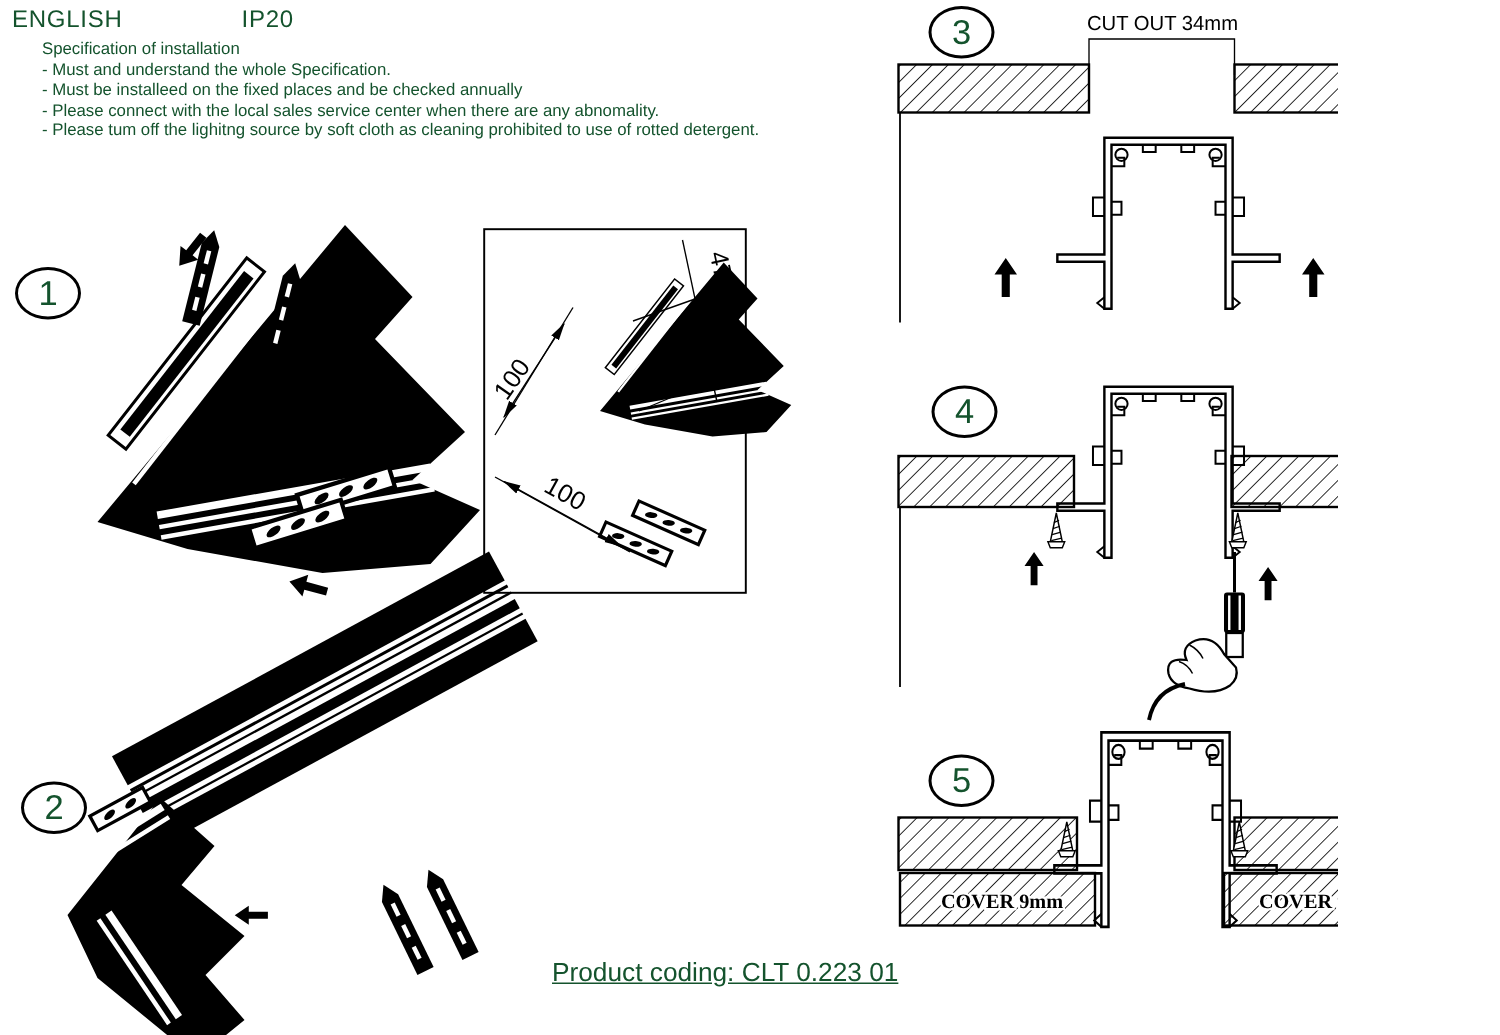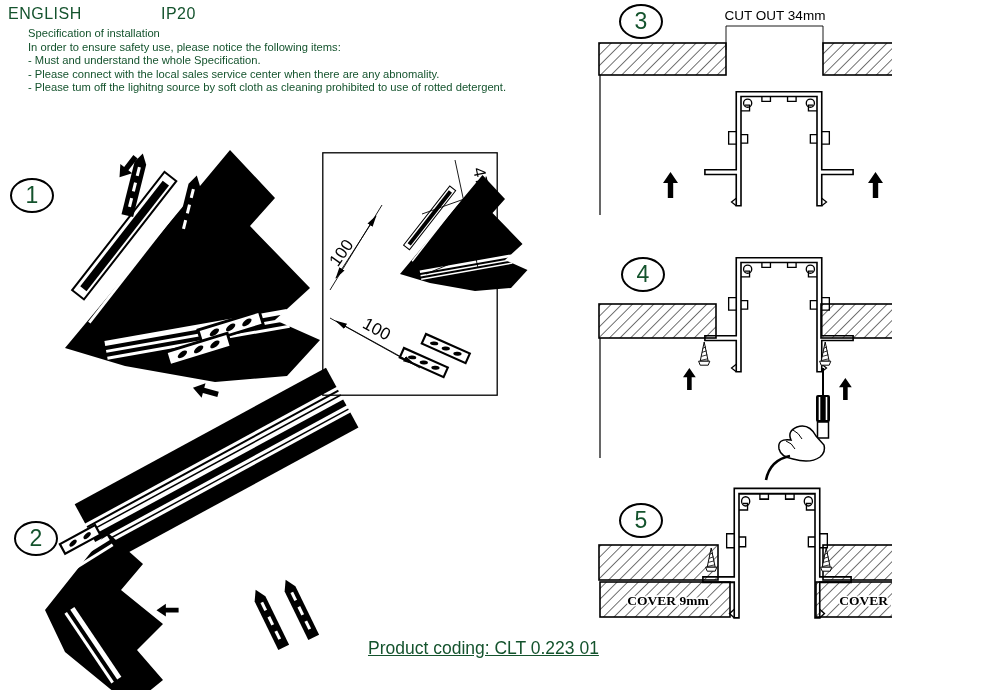--- a/index.html
+++ b/index.html
@@ -84,22 +84,22 @@
         </g>
       </g>
     </defs>
   </svg>
 
   <div class="abs h1" style="left:8px;top:5px;">ENGLISH</div>
   <div class="abs h1" style="left:161px;top:5px;">IP20</div>
 
   <div class="abs spec" style="left:8px;top:27px;margin-left:20px;">
     <div>Specification of installation</div>
-    <div>In order to ensure safety use, please notice the following items:</div>
     <div>- Must and understand the whole Specification.</div>
+    <div>- Must be installeed on the fixed places and be checked annually</div>
     <div>- Please connect with the local sales service center when there are any abnomality.</div>
     <div>- Please tum off the lighitng source by soft cloth as cleaning prohibited to use of rotted detergent.</div>
   </div>
 
   <div class="abs step-circle" style="left:10px;top:178px;">1</div>
   <div class="abs step-circle" style="left:14px;top:521px;">2</div>
   <div class="abs step-circle" style="left:619px;top:4px;">3</div>
   <div class="abs step-circle" style="left:621px;top:257px;">4</div>
   <div class="abs step-circle" style="left:619px;top:503px;">5</div>
 

